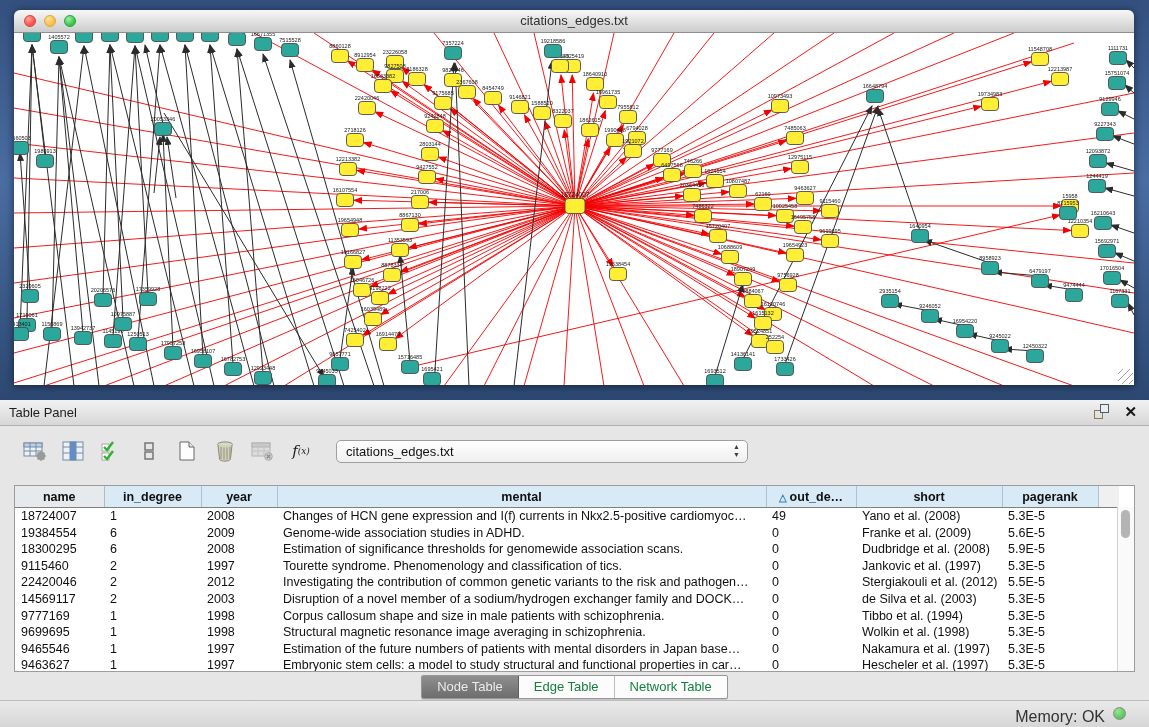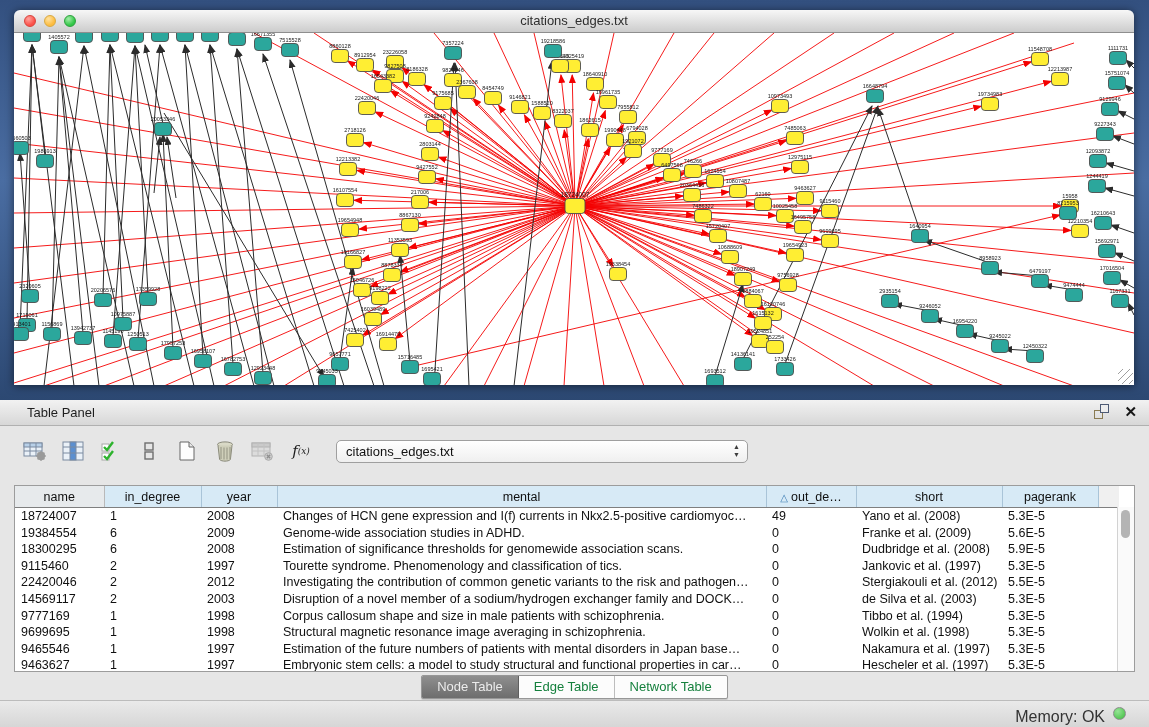--- a/index.html
+++ b/index.html
@@ -21,41 +21,41 @@
   .light.g{background:radial-gradient(circle at 35% 30%,#a5eda9,#33c748 65%);border:1px solid #2ca13d}
   .canvas-wrap{position:relative;width:1120px;height:352px;background:#ffffff;overflow:hidden}
   .canvas-wrap svg{position:absolute;left:0;top:0}
   .grip{position:absolute;right:1px;bottom:1px;width:15px;height:15px;
         background:repeating-linear-gradient(135deg,transparent 0 3px,#9f9f9f 3px 4px,transparent 4px 5px)}
 
   
   .table-panel{position:absolute;left:0;top:400px;width:1149px;height:327px;background:#e6e6e6}
   .panel-titlebar{height:25px;background:linear-gradient(#f2f2f2,#d7d7d7);
                   border-bottom:1px solid #b0b0b0;position:relative}
-  .panel-title{font-size:13px;color:#1e1e1e;line-height:25px;padding-left:27px}
+  .panel-title{font-size:13px;color:#1e1e1e;line-height:25px;padding-left:9px}
   .panel-icons{position:absolute;right:12px;top:4px;display:flex;gap:15px;align-items:center}
   .float-icon{width:15px;height:15px;position:relative}
   .float-icon::before{content:"";position:absolute;left:0;bottom:0;width:7px;height:7px;border:1.5px solid #8a7b52}
   .float-icon::after{content:"";position:absolute;right:0;top:0;width:7px;height:7px;border:1.5px solid #4d5a74;background:#ededed}
   .close-icon{font-size:15px;font-weight:bold;color:#161616;line-height:15px}
 
   .toolbar{display:flex;align-items:center;height:34px;padding-left:20px;margin-top:8px}
   .tool{width:30px;height:28px;display:flex;align-items:center;justify-content:center;margin-right:8px}
   .fx-text{font-family:"DejaVu Serif",serif;font-style:italic;font-size:15px;color:#1a1a1a;white-space:nowrap}
   .fx-text small{font-size:9px}
   .dropdown{width:392px;height:21px;background:linear-gradient(#ffffff,#efefef);
             border:1px solid #9f9f9f;border-radius:5px;margin-left:12px;display:flex;
             align-items:center;padding:0 9px;font-size:13px;color:#111;position:relative;
             box-shadow:inset 0 1px 0 #fff}
   .stepper{position:absolute;right:7px;top:2px;font-size:7px;color:#3c3c3c;line-height:8px;text-align:center}
 
   .table-wrap{position:absolute;left:14px;top:85px;width:1121px;height:187px;background:#fff;
               border:1px solid #9c9c9c;overflow:hidden;box-sizing:border-box}
   table.grid{border-collapse:collapse;table-layout:fixed;width:1104px;font-size:12.5px;color:#101010}
-  table.grid th{height:21px;font-weight:normal;text-align:center;background:#d7eaf6;
+  table.grid th{height:21px;font-weight:bold;text-align:center;background:#d7eaf6;
                 border-right:1px solid #a9c4d8;border-bottom:1px solid #7f7f7f;
                 overflow:hidden;white-space:nowrap;padding:0 3px}
   table.grid th.first{background:#e7eaec;border-right:1px solid #b9b9b9}
   table.grid th.filler{background:#f0f0f0;border-right:none}
   table.grid td{height:16.6px;line-height:16.6px;padding:0 4px 0 6px;
                 white-space:nowrap;overflow:hidden;text-overflow:ellipsis}
   .sort-tri{color:#3f7fb4;font-size:10px;margin-right:3px}
   .vscroll{position:absolute;right:0;top:21px;bottom:0;width:16px;background:#fafafa;border-left:1px solid #d2d2d2}
   .vthumb{position:absolute;left:3px;top:3px;width:9px;height:28px;border-radius:5px;background:#b4b4b4}
 

